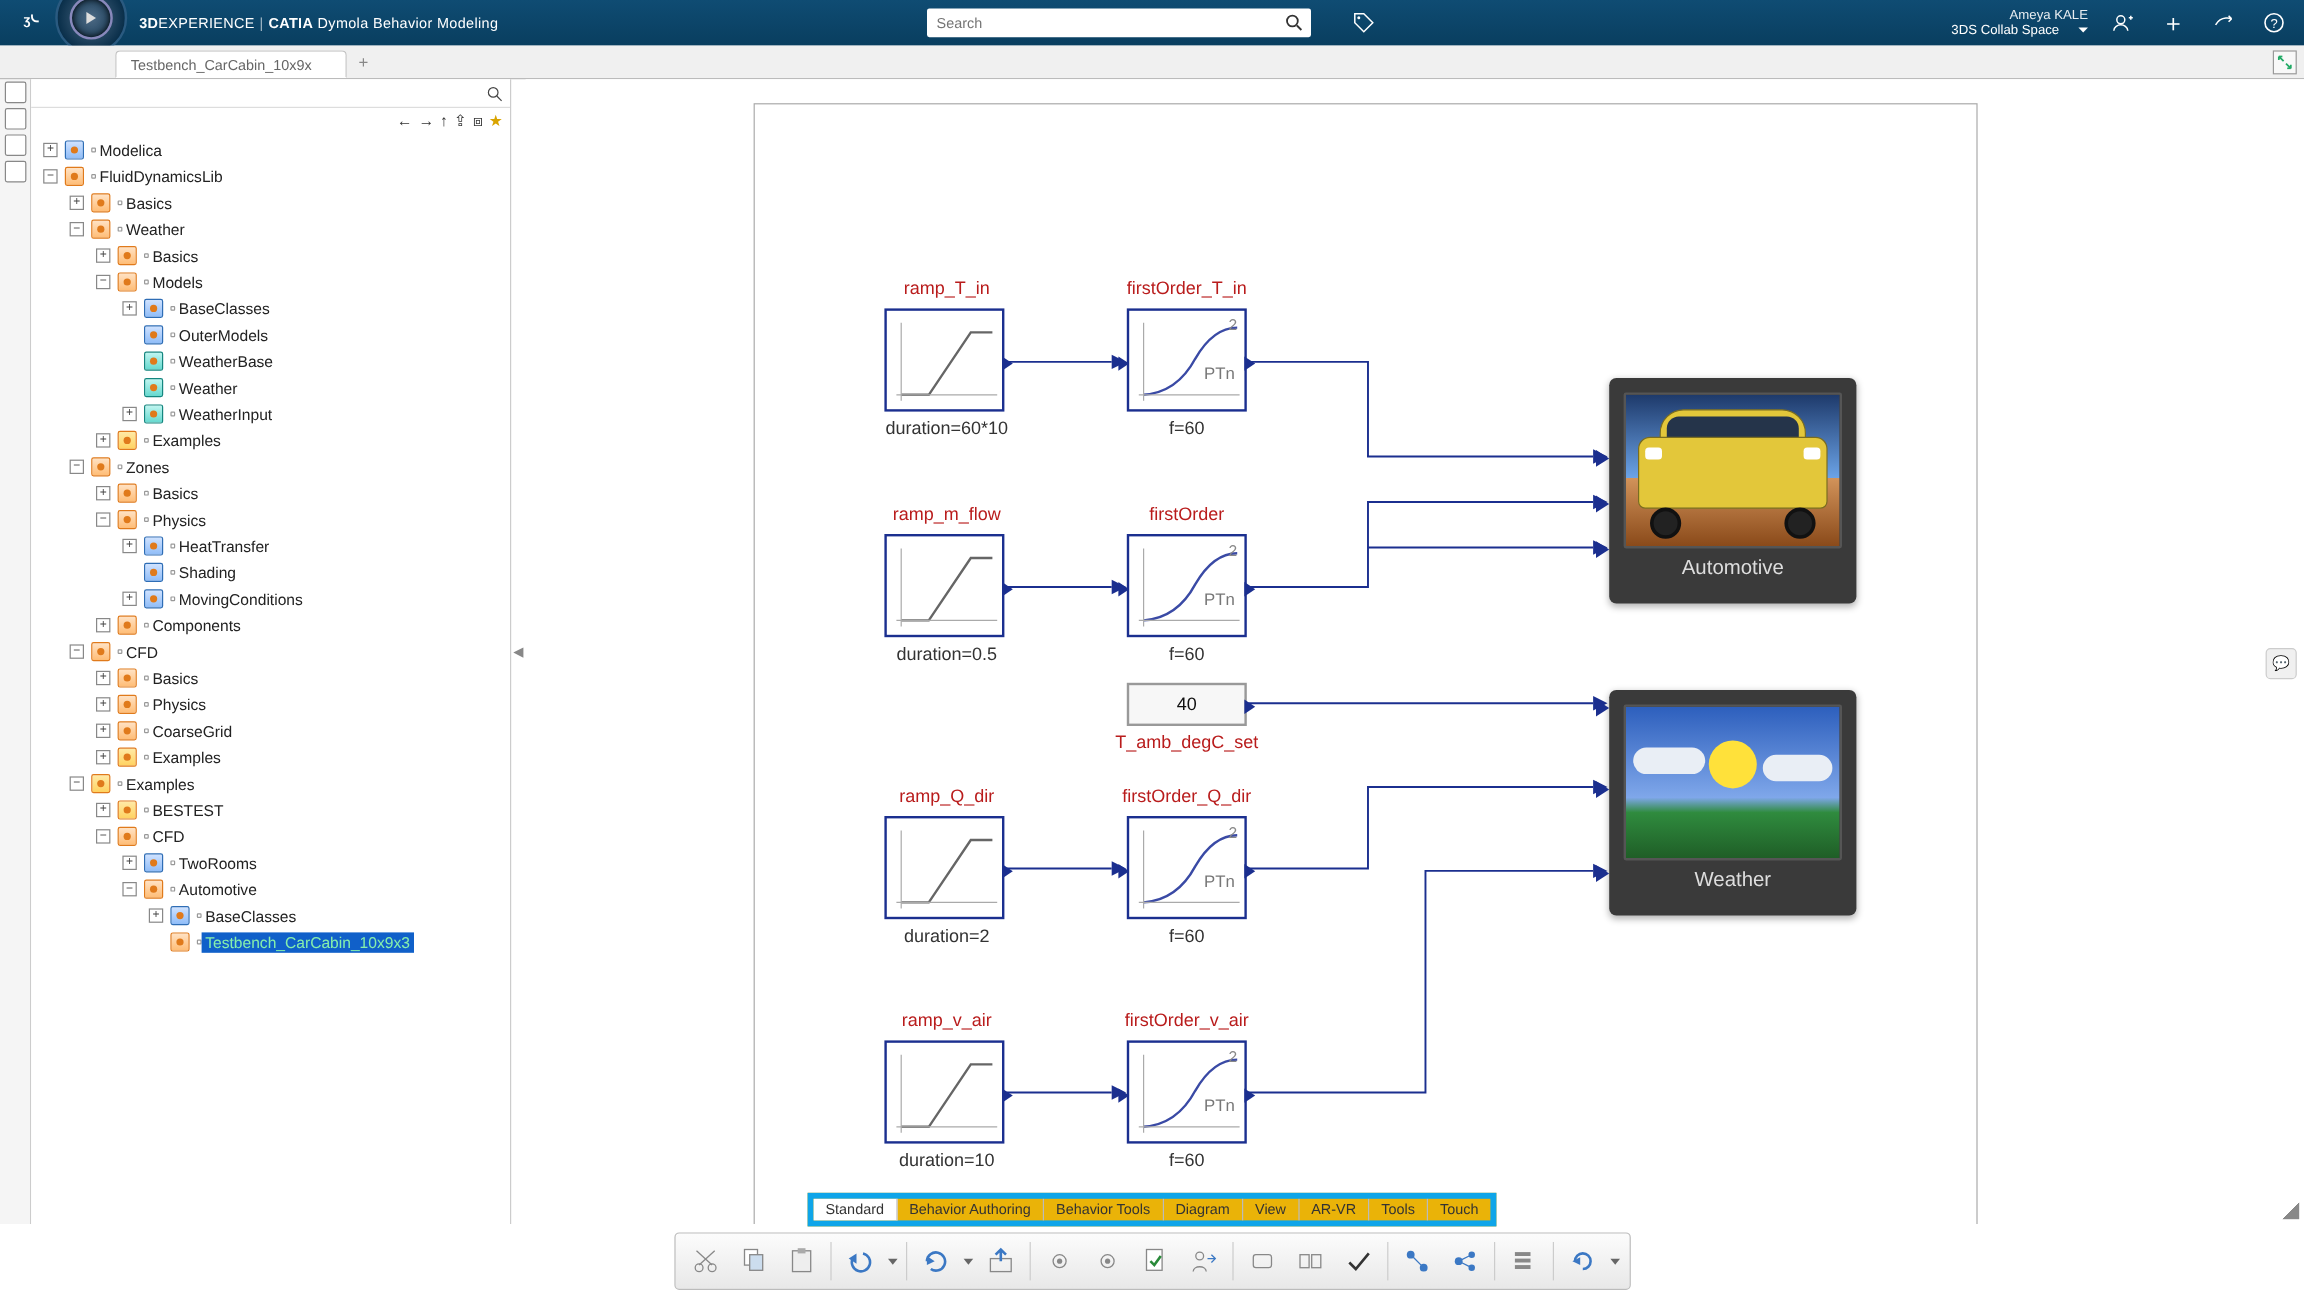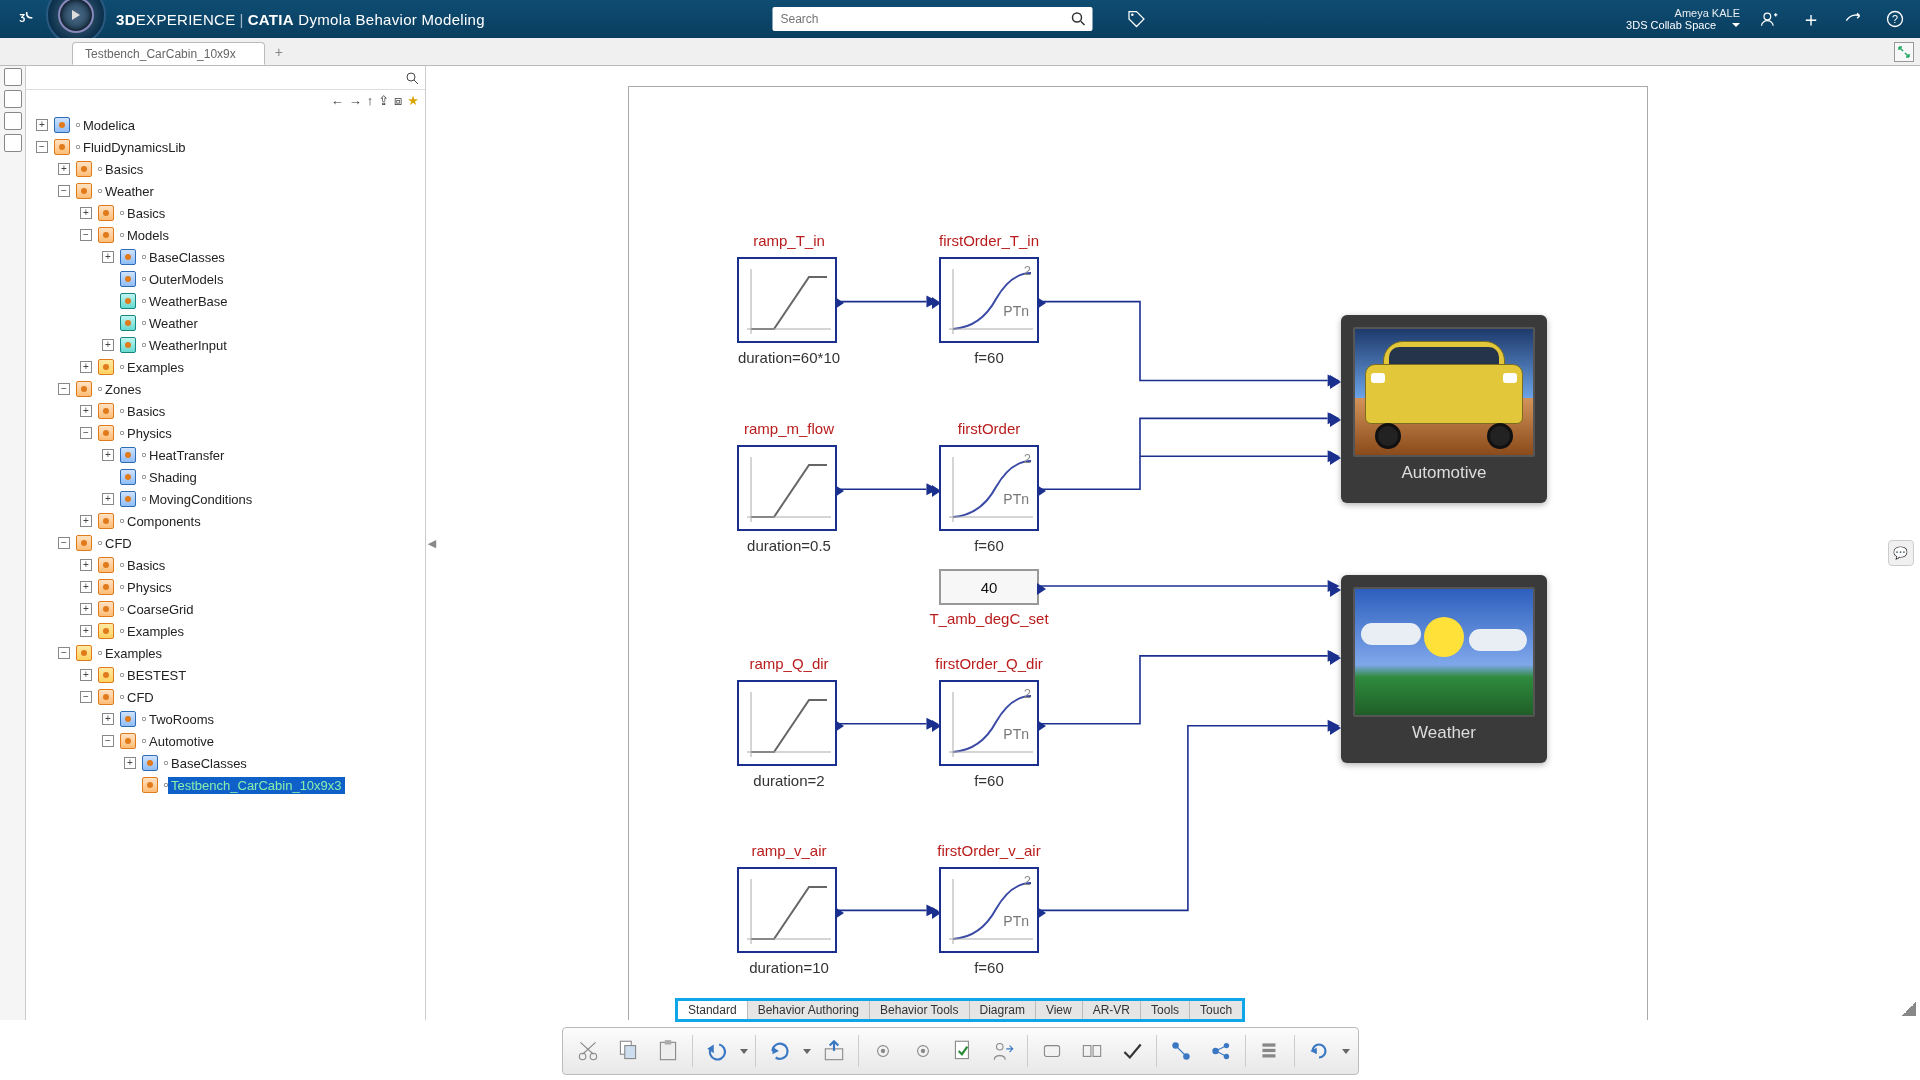--- a/index.html
+++ b/index.html
@@ -4,36 +4,36 @@
 <style>
 * { margin: 0; padding: 0; box-sizing: border-box; font-family: Arial, sans-serif; }
 body { background: #fff; width: 1920px; height: 1080px; overflow: hidden; font-size: 12px; }
 
 
 .topbar { height: 38px; background: linear-gradient(180deg, #0f4c73, #093e5f); display: flex; align-items: center; color: #fff; padding: 0 12px; position: relative; }
 .logo { width: 28px; height: 28px; display:flex; align-items:center; justify-content:center; font-weight:bold; color:#fff; font-size:16px;}
 .compass { width: 60px; height: 60px; border-radius: 50%; background: radial-gradient(circle, #4d6a85 0%, #0a2f4a 70%); border: 2px solid #2a5a80; margin: -8px 10px 0 6px; position: relative; display:flex; align-items:center; justify-content:center;}
 .compass:after{content:"";position:absolute;width:32px;height:32px;border-radius:50%;border:2px solid #88b;box-shadow:inset 0 0 6px #000;}
 .compass-play{width:0;height:0;border-left:8px solid #ddd;border-top:5px solid transparent;border-bottom:5px solid transparent;position:relative;z-index:2;}
-.brand { font-size: 15px; letter-spacing: .3px;}
+.brand { font-size: 12px; letter-spacing: .3px;}
 .brand b{font-weight:bold;}
 .brand .sep{opacity:.6;margin:0 4px;}
 .search-wrap { position: absolute; left: 50%; transform: translateX(-50%); display: flex; align-items: center; gap: 25px; }
 .search { width: 320px; height: 24px; background: #fff; border: none; border-radius: 2px; padding: 0 28px 0 8px; font-size: 12px; color:#333; outline:none;}
 .search-icon { position: absolute; right: 60px; top: 3px; width:18px; height:18px;}
 .tag-icon { margin-left: 8px; width: 22px; height: 22px; display:flex; align-items:center; justify-content:center; }
 .top-right { margin-left: auto; display: flex; align-items: center; gap: 16px; }
 .user-block { text-align: right; font-size: 11px; line-height: 1.1; }
 .user-block .name{opacity:.9;}
 .collab{display:flex;align-items:center;gap:16px;}
 .collab-caret{width:0;height:0;border-top:4px solid #fff;border-left:4px solid transparent;border-right:4px solid transparent;}
 .icon-btn{width:26px;height:26px;display:flex;align-items:center;justify-content:center;color:#fff;font-size:20px;cursor:pointer;}
 
 
-.tabbar { height: 28px; background: #f0f0f0; border-bottom: 1px solid #bbb; display: flex; align-items: stretch; padding-left: 72px; position:relative;}
+.tabbar { height: 28px; background: #f0f0f0; border-bottom: 1px solid #bbb; display: flex; align-items: stretch; padding-left: 96px; position:relative;}
 .doc-tab { background: #fff; border: 1px solid #bbb; border-bottom: 1px solid #fff; border-radius: 4px 4px 0 0; padding: 4px 28px 4px 12px; margin-top: 4px; color: #666; font-size: 12px; position:relative;}
 .tab-plus{padding:6px 10px;color:#888;font-size:14px;cursor:pointer;}
 .expand-btn{position:absolute;right:6px;top:4px;width:20px;height:20px;border:1px solid #999;background:#f8f8f8;display:flex;align-items:center;justify-content:center;cursor:pointer;}
 
 
 .main { display: flex; height: calc(100% - 66px - 60px); }
 .left-rail { width: 26px; background: #f5f5f5; border-right: 1px solid #ccc; display:flex; flex-direction:column; align-items:center; gap:4px; padding-top:2px;}
 .left-rail .rail-icon{width:18px;height:18px;border:1px solid #888;border-radius:2px;background:#fff;}
 .sidebar { width: 400px; border-right: 1px solid #ccc; background: #fff; display:flex; flex-direction:column; position:relative;}
 .panel-tab{display:flex;height:26px;border-bottom:1px solid #ccc;background:linear-gradient(#fafafa,#eee);align-items:flex-end;}
@@ -77,21 +77,21 @@
 .comp-box .img{margin:12px 12px 6px 12px;height:130px;border:2px solid #555;border-radius:2px;overflow:hidden;}
 .comp-box .cap{color:#ddd;text-align:center;font-size:17px;}
 .comp-in{position:absolute;left:-11px;width:0;height:0;border-left:11px solid #1b2f8f;border-top:7px solid transparent;border-bottom:7px solid transparent;}
 svg.wires{position:absolute;inset:0;pointer-events:none;}
 svg.wires line, svg.wires polyline { stroke:#1b2f8f; stroke-width:1.6; fill:none;}
 svg.wires .arrow{fill:#1b2f8f;}
 .resize-handle{position:absolute;right:4px;bottom:4px;width:14px;height:14px;background:linear-gradient(135deg,transparent 50%,#888 50%);}
 
 
 .bottom-tabbar{position:absolute;bottom:58px;left:0;right:0;height:22px;display:flex;justify-content:center;align-items:flex-end;background:transparent;}
-.bot-tabs{display:flex;border:3px solid #0ea5e9;background:#e5e5e5;font-size:12px;}
+.bot-tabs{display:flex;border:5px solid #0ea5e9;background:#eab308;font-size:12px;}
 .bot-tabs div{padding:2px 10px;border-right:1px solid #bbb;color:#333;cursor:pointer;}
 .bot-tabs div.active{background:#fff;}
 .bot-tabs div:last-child{border-right:none;}
 
 
 .toolbar{position:absolute;bottom:0;left:0;right:0;height:58px;display:flex;justify-content:center;align-items:center;}
 .tool-panel{display:flex;align-items:center;gap:2px;padding:4px 6px;background:linear-gradient(#fcfcfc,#e8e8e8);border:1px solid #bbb;border-radius:4px;}
 .tbtn{width:38px;height:38px;display:flex;align-items:center;justify-content:center;border-radius:3px;cursor:pointer;position:relative;}
 .tbtn svg{width:26px;height:26px;}
 .tsep{width:1px;height:32px;background:#ccc;margin:0 3px;}

